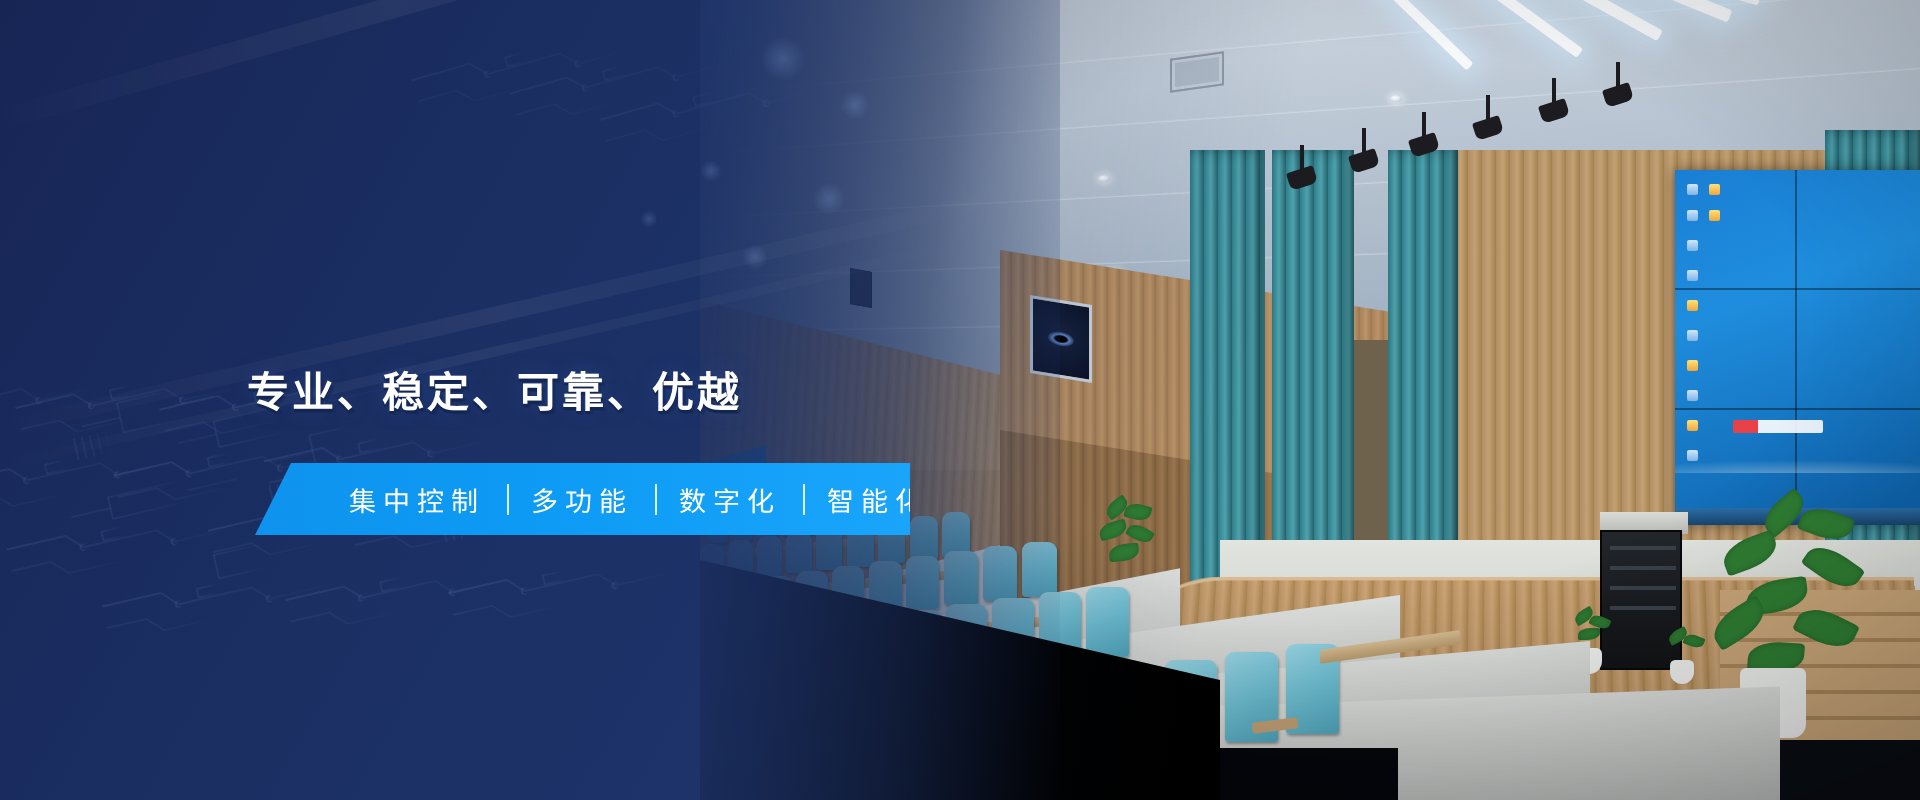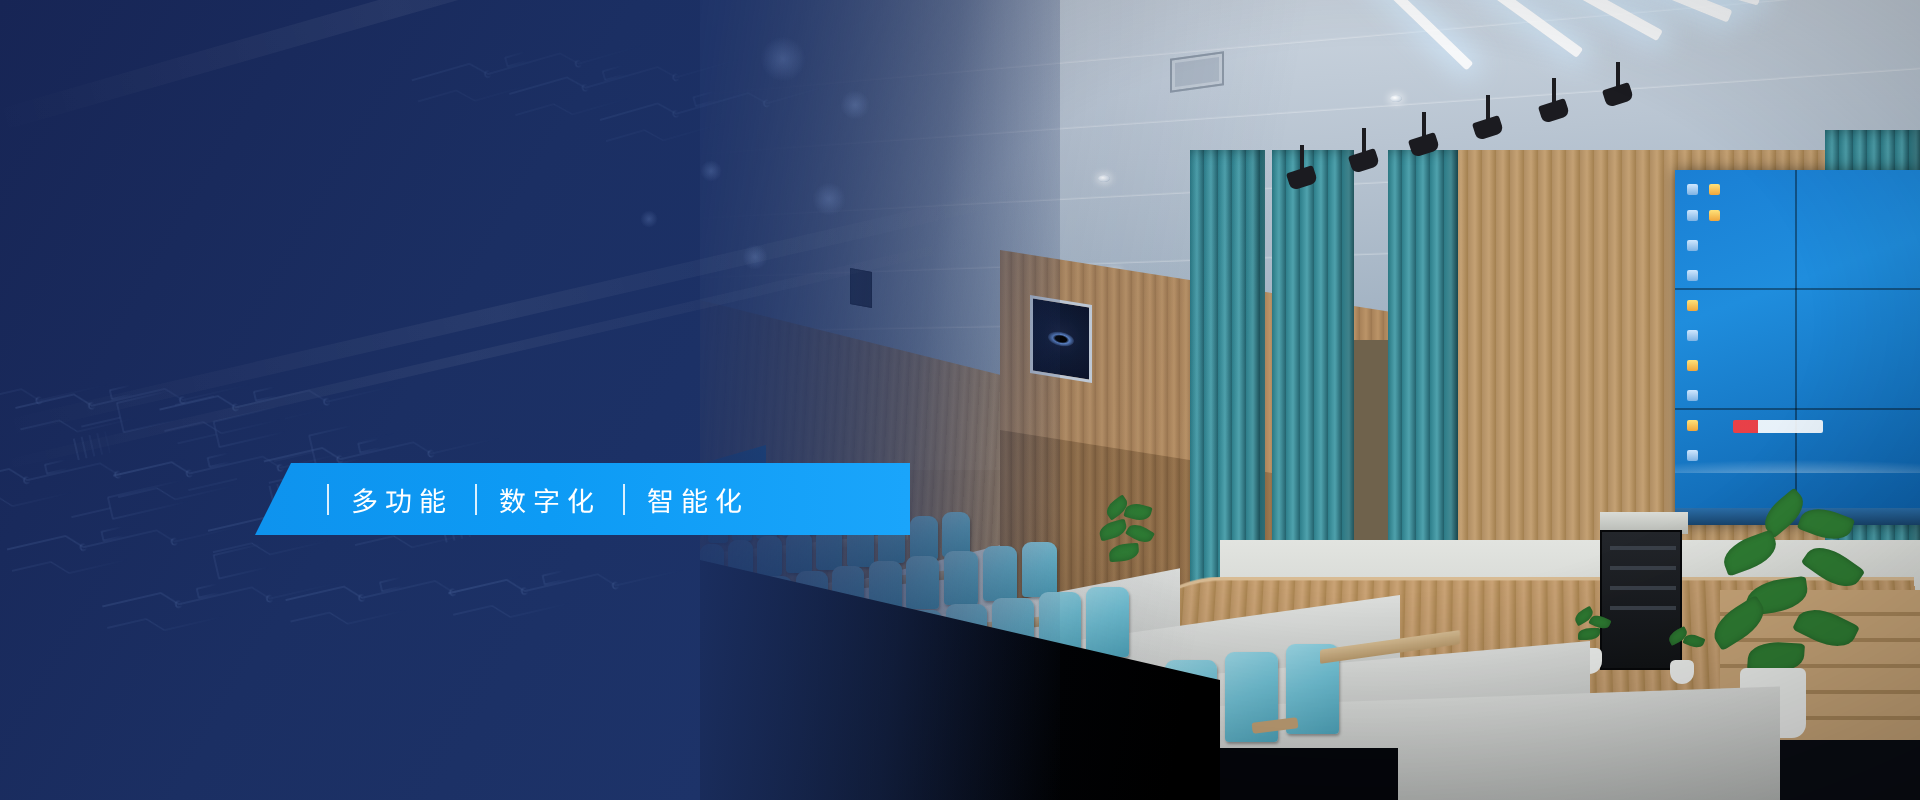--- a/index.html
+++ b/index.html
@@ -608,23 +608,25 @@
     <div class="bokeh" style="left:840px;top:90px;width:30px;height:30px;"></div>
     <div class="bokeh" style="left:700px;top:160px;width:22px;height:22px;"></div>
     <div class="bokeh" style="left:812px;top:182px;width:34px;height:34px;"></div>
     <div class="bokeh" style="left:640px;top:210px;width:18px;height:18px;"></div>
     <div class="bokeh" style="left:742px;top:244px;width:26px;height:26px;"></div>
   </div>
 
   <div class="content">
 
 
+    <div class="subtitle">专业、稳定、可靠、优越</div>
 
     <div class="tagbar">
       <div class="tagbar-inner">
+        <span class="tagitem">集中控制</span>
         <span class="tagsep"></span>
         <span class="tagitem">多功能</span>
         <span class="tagsep"></span>
         <span class="tagitem">数字化</span>
         <span class="tagsep"></span>
         <span class="tagitem">智能化</span>
       </div>
     </div>
 
   </div>

